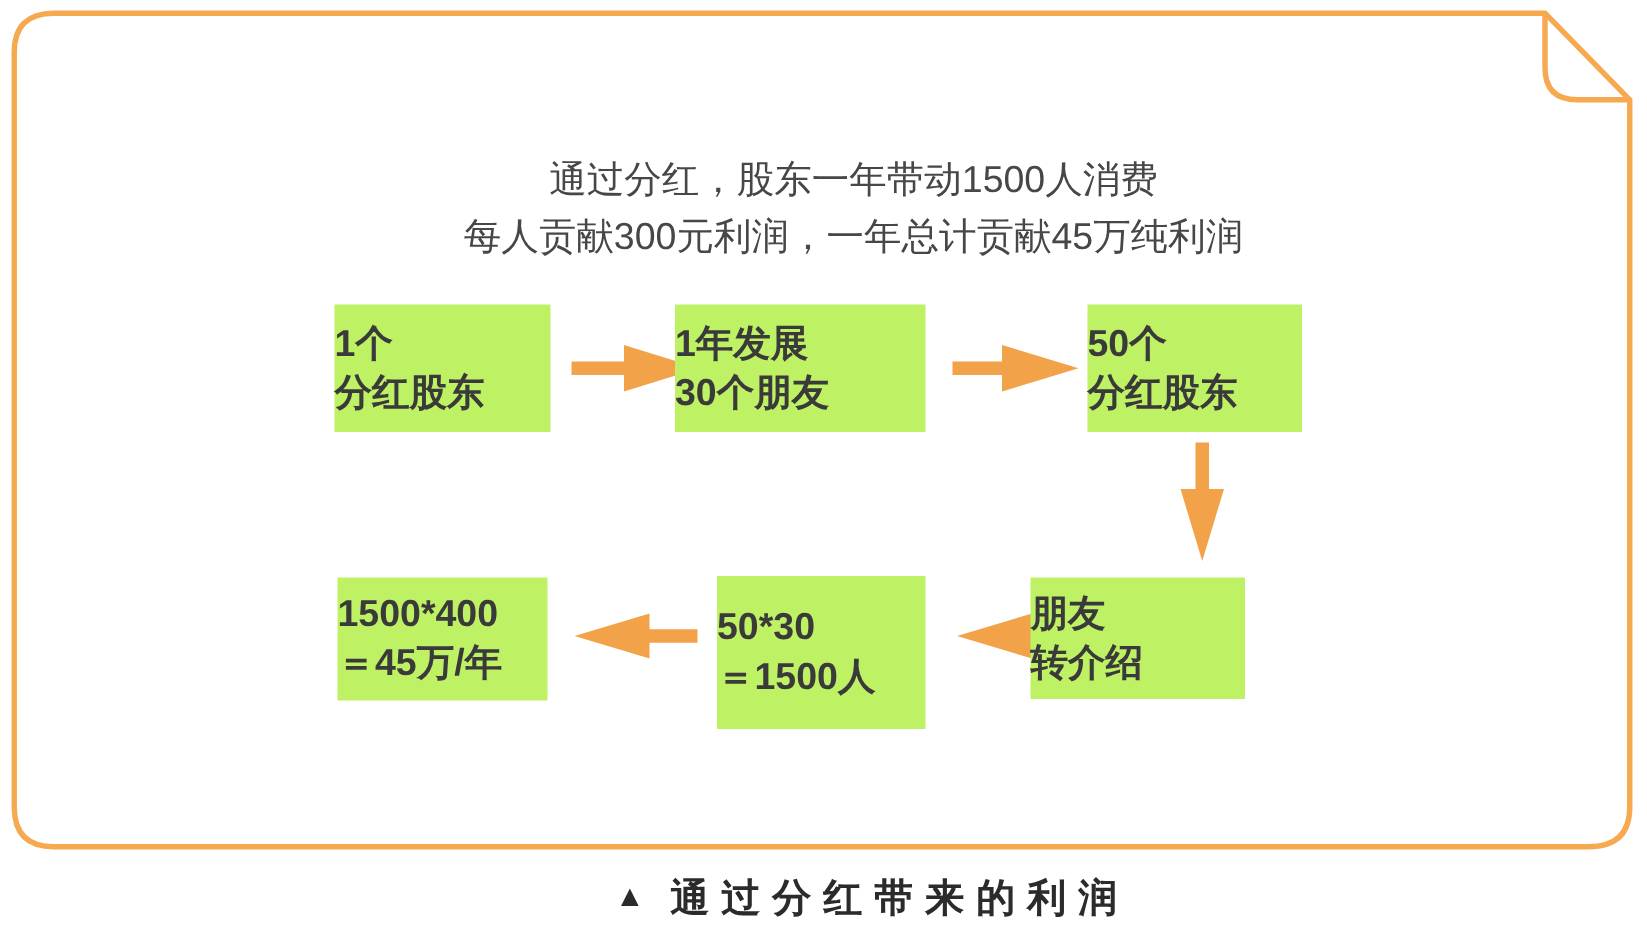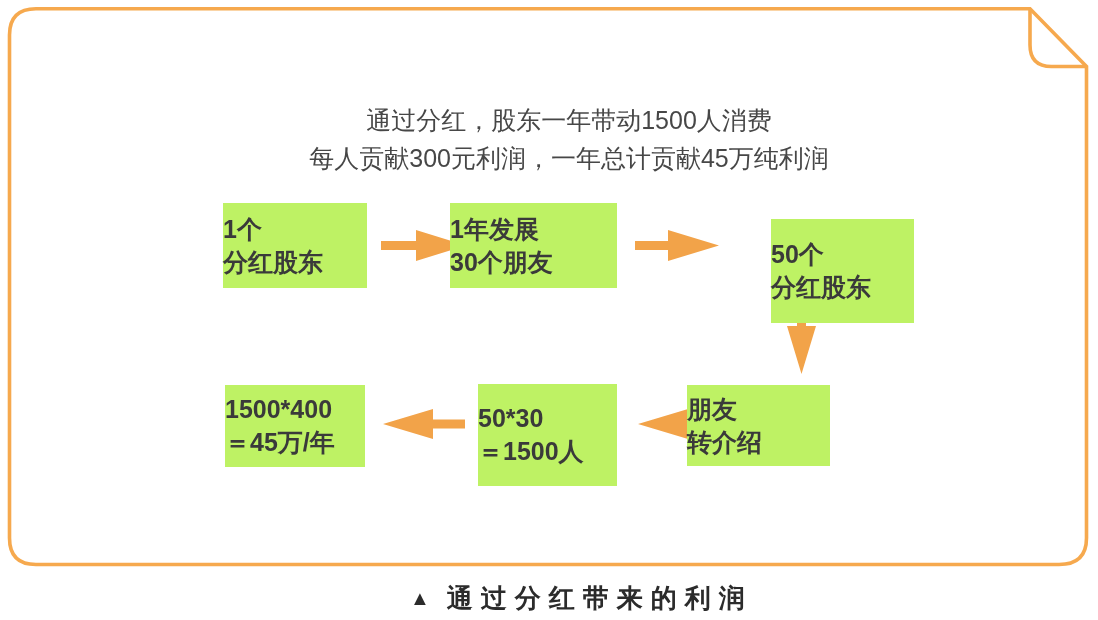--- a/index.html
+++ b/index.html
@@ -31,21 +31,21 @@
     color: #3A3A3A;
     display: flex; flex-direction: column;
     align-items: flex-start; justify-content: center;
     text-align: center;
     font-size: 25px; line-height: 33px;
     white-space: nowrap;
     font-weight: bold;
   }
   .n1 { left: 223px; top: 203px; width: 144px; height: 85px; }
   .n2 { left: 450px; top: 203px; width: 167px; height: 85px; }
-  .n3 { left: 771px; top: 203px; width: 143px; height: 104px; margin-top: 16px; }
+  .n3 { left: 725px; top: 203px; width: 143px; height: 85px; }
   .n4 { left: 687px; top: 385px; width: 143px; height: 81px; }
   .n5 { left: 478px; top: 384px; width: 139px; height: 102px; }
   .n6 { left: 225px; top: 385px; width: 140px; height: 82px; }
 
   .fig-caption {
     position: absolute; left: 410px; top: 581px;
     display: flex; align-items: center;
     color: #2B2B2B; font-weight: bold;
   }
   .caption-marker { font-size: 20px; margin-right: 17px; color: #2B2B2B; }

